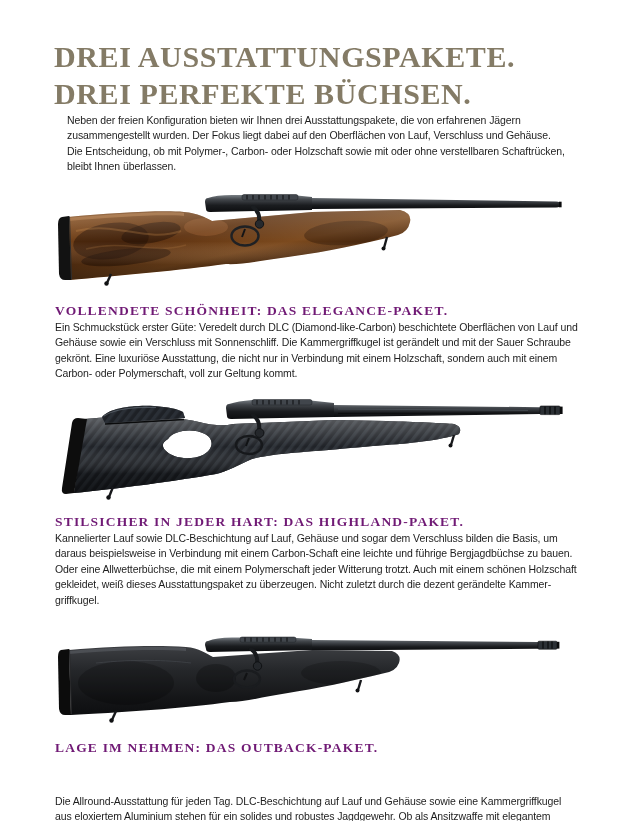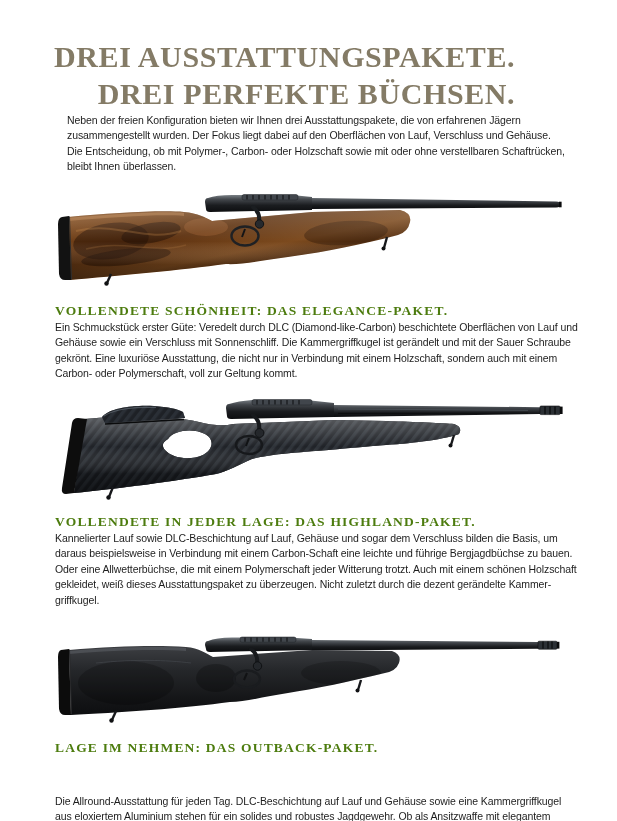--- a/index.html
+++ b/index.html
@@ -4,32 +4,32 @@
 <style>
   html,body { margin:0; padding:0; background:#ffffff; }
   .page {
     position:relative; width:617px; height:821px; background:#ffffff;
     font-family:"Liberation Sans", sans-serif; overflow:hidden;
   }
   .title {
     position:absolute; left:54px; top:18px;
     font-family:"Liberation Serif", serif;
     font-size:30px; line-height:37px; letter-spacing:0.6px;
-    color:#847b66; white-space:pre;text-align:right;
+    color:#847b66; white-space:pre;
   }
   .para {
     position:absolute; left:55px; width:560px;
     font-size:10.5px; line-height:15.6px; letter-spacing:-0.1px;
     color:#1d1d1d; white-space:pre;
   }
   .sec-heading {
     position:absolute; left:55px;
     font-family:"Liberation Serif", serif;
     font-size:13.5px; letter-spacing:1.2px;
-    color:#4d7c0f; white-space:nowrap;
+    color:#701a75; white-space:nowrap;
   }
   .rifle { position:absolute; left:56px; }
   .intro   { top:102px;margin-left:12px; }
   .rifle-1 { top:191px; }
   .head-1  { top:292px; }
   .body-1  { top:309px; }
   .rifle-2 { top:393px; }
   .head-2  { top:503px; }
   .body-2  { top:520px; }
   .rifle-3 { top:633px; }
@@ -193,21 +193,21 @@
     <circle cx="203.5" cy="40" r="4.4" fill="#24272b" stroke="#0f1113" stroke-width="1"></circle>
     <path d="M22,25 Q17,25 16,30 L6,95 Q5,101 10,101 L18,100 L31,26 Z" fill="#0d0d0d"></path>
     <g stroke="#17181b" stroke-width="2.4">
       <line x1="57" y1="94" x2="53" y2="104"></line>
         <circle cx="52.5" cy="104.5" r="2.2" fill="#101113" stroke="none"></circle>
       <line x1="398" y1="42" x2="395" y2="52"></line>
         <circle cx="394.5" cy="52.5" r="2" fill="#101113" stroke="none"></circle>
     </g>
   </svg>
 
-  <h2 class="sec-heading head-2">VOLLENDETE IN JEDER LAGE: DAS HIGHLAND-PAKET.</h2>
+  <h2 class="sec-heading head-2">STILSICHER IN JEDER HART: DAS HIGHLAND-PAKET.</h2>
   <p class="para body-2">Kannelierter Lauf sowie DLC-Beschichtung auf Lauf, Gehäuse und sogar dem Verschluss bilden die Basis, um
 daraus beispielsweise in Verbindung mit einem Carbon-Schaft eine leichte und führige Bergjagdbüchse zu bauen.
 Oder eine Allwetterbüchse, die mit einem Polymerschaft jeder Witterung trotzt. Auch mit einem schönen Holzschaft
 gekleidet, weiß dieses Ausstattungspaket zu überzeugen. Nicht zuletzt durch die dezent gerändelte Kammer-
 griffkugel.</p>
 
   <svg class="rifle rifle-3" width="512" height="92" viewBox="0 0 512 92" role="img" aria-label="Sauer bolt-action rifle with black polymer stock">
     <defs>
       <linearGradient id="r3b" x1="0" y1="0" x2="0" y2="1">
         <stop offset="0" stop-color="#64696e"></stop>

